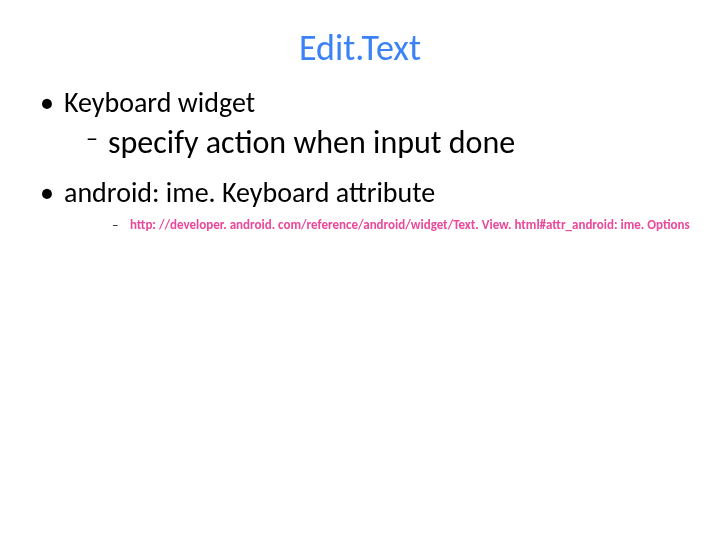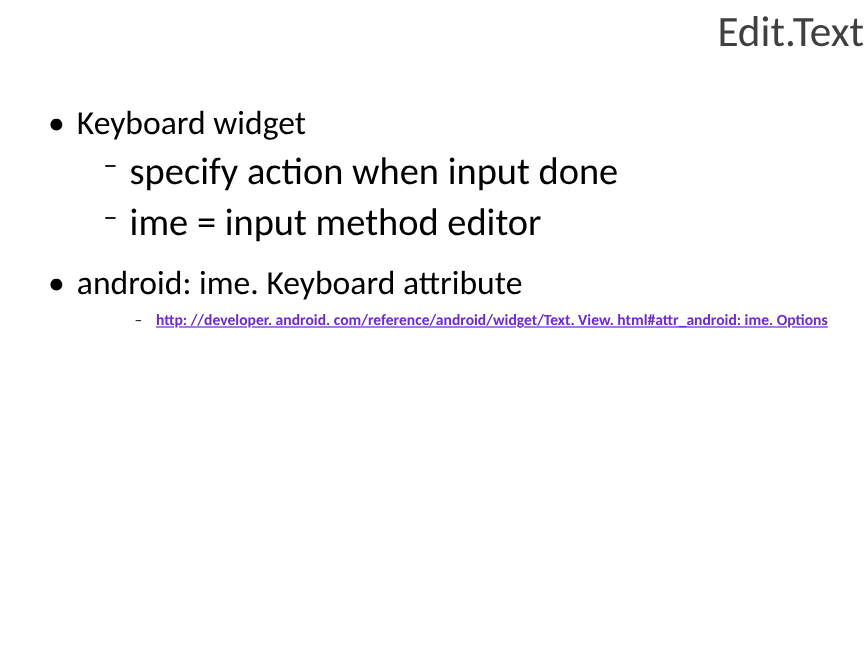--- a/index.html
+++ b/index.html
@@ -12,27 +12,27 @@
     color: #000;
   }
   .slide {
     position: relative;
     width: 720px;
     height: 540px;
     box-sizing: border-box;
   }
   .title {
     position: absolute;
-    top: 4px;
+    top: 26px;
     left: 0;
     width: 100%;
-    text-align: right;
+    text-align: center;
     font-size: 36px;
     font-weight: 400;
-    color: #404040;
+    color: #3b82f6;
   }
   .content {
     position: absolute;
     top: 80px;
     left: 30px;
     right: 30px;
   }
   .lvl1 {
     font-size: 28px;
     margin: 6px 0 4px 0;
@@ -71,38 +71,36 @@
     line-height: 1.3;
   }
   .lvl3::before {
     content: "–";
     position: absolute;
     left: 82px;
     top: 0;
     font-size: 13px;
   }
   .link {
-    color: #6d28d9;
-    text-decoration: underline;
+    color: #ec4899;
     font-weight: 700;
   }
   .gap-above { margin-top: 14px; }
 </style>
 </head>
 <body>
 
 <div class="slide">
 
   <div class="title">Edit.Text</div>
 
   <div class="content">
 
     <div class="lvl1">Keyboard widget</div>
     <div class="lvl2">specify action when input done</div>
-    <div class="lvl2">ime = input method editor</div>
 
     <div class="lvl1 gap-above">android: ime. Keyboard attribute</div>
     <div class="lvl3">
       <a class="link">http: //developer. android. com/reference/android/widget/Text. View. html#attr_android: ime. Options</a>
     </div>
 
   </div>
 </div>
 
 </body></html>

